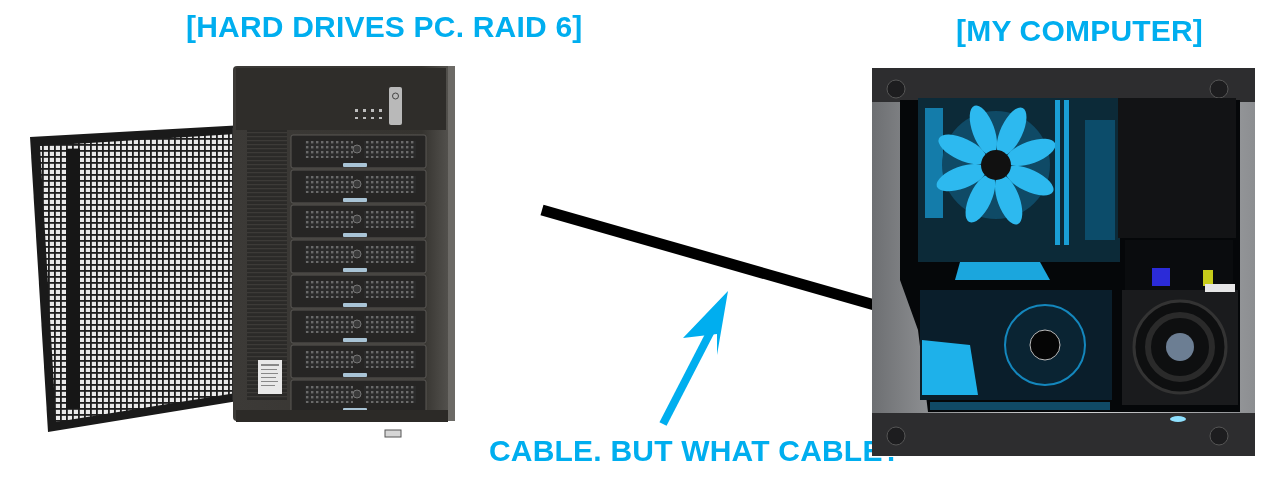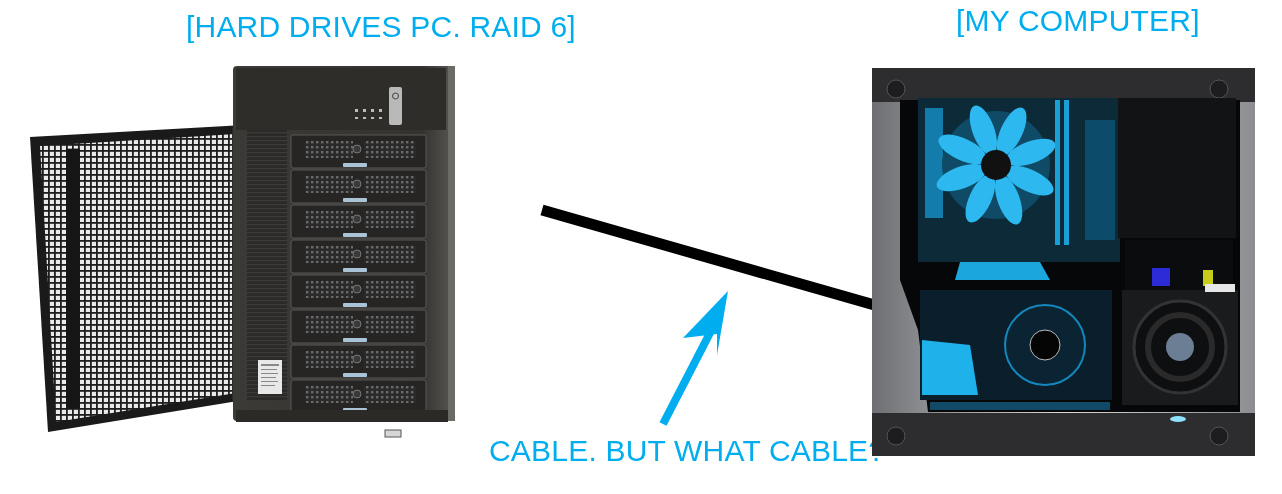--- a/index.html
+++ b/index.html
@@ -1,19 +1,19 @@
 <!DOCTYPE html>
 <html><head>
 <meta charset="utf-8">
 <style>
   html, body { margin: 0; padding: 0; background: #ffffff; }
   body { width: 1282px; height: 494px; position: relative; overflow: hidden; font-family: "Liberation Sans", "DejaVu Sans", sans-serif; }
-  .label { position: absolute; color: #00AEEF; font-weight: normal; white-space: nowrap; letter-spacing: 0.2px; }
+  .label { position: absolute; color: #00AEEF; font-weight: bold; white-space: nowrap; letter-spacing: 0.2px; }
   #title-left { left: 186px; top: 10px; font-size: 30px; }
-  #title-right { left: 956px; top: 4px; font-size: 30px; }
+  #title-right { left: 956px; top: 14px; font-size: 30px; }
   #question { left: 489px; top: 434px; font-size: 30px; }
   svg.diagram { position: absolute; left: 0; top: 0; }
 </style>
 </head>
 <body>
 
 <div class="label" id="title-left">[HARD DRIVES PC. RAID 6]</div>
 <div class="label" id="title-right">[MY COMPUTER]</div>
 <div class="label" id="question">CABLE. BUT WHAT CABLE?</div>
 

